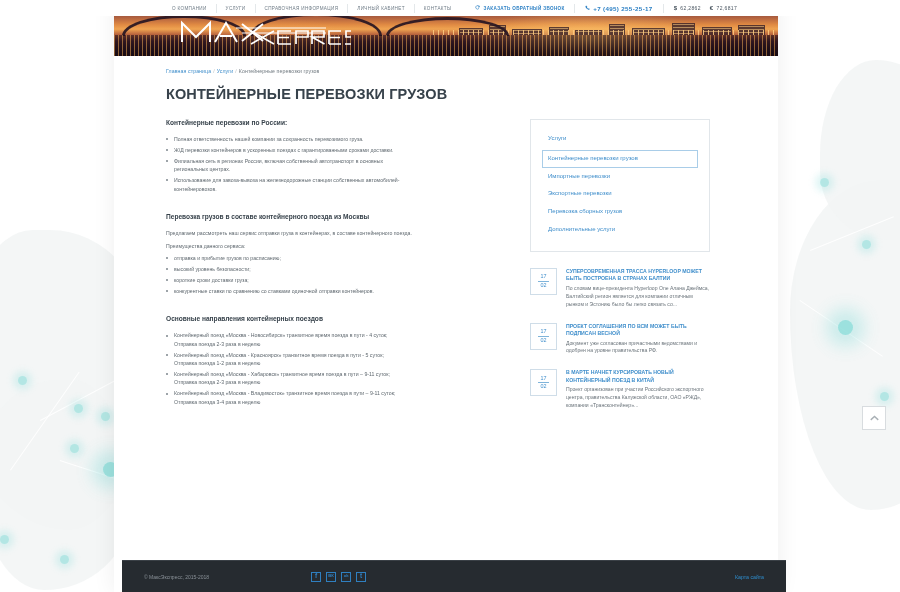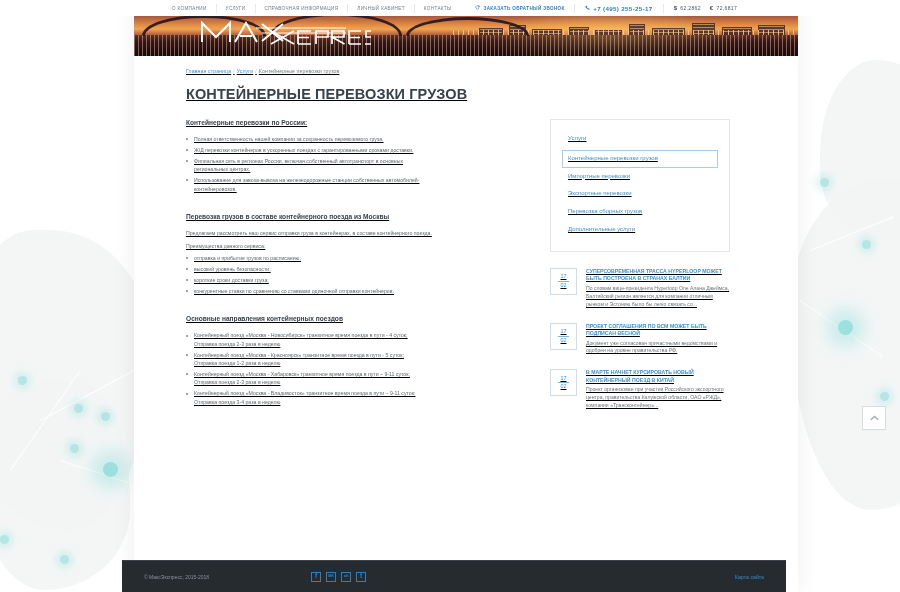--- a/index.html
+++ b/index.html
@@ -43,27 +43,26 @@
   }
   .node.big {
     width: 15px; height: 15px;
     box-shadow: 0 0 16px 12px rgba(127,218,214,.45);
     opacity: .75;
   }
 
   
   .shell {
     position: absolute;
-    left: 134px; top: 0;
+    left: 114px; top: 0;
     width: 664px;
     min-height: 592px;
     background: #ffffff;
     box-shadow: 0 0 22px rgba(0,0,0,.07);
     z-index: 3;
-    text-decoration: underline;
   }
 
   
   .topbar {
     position: absolute;
     left: 0; top: 0;
     width: 900px; height: 16px;
     background: #ffffff;
     z-index: 6;
     display: flex;

